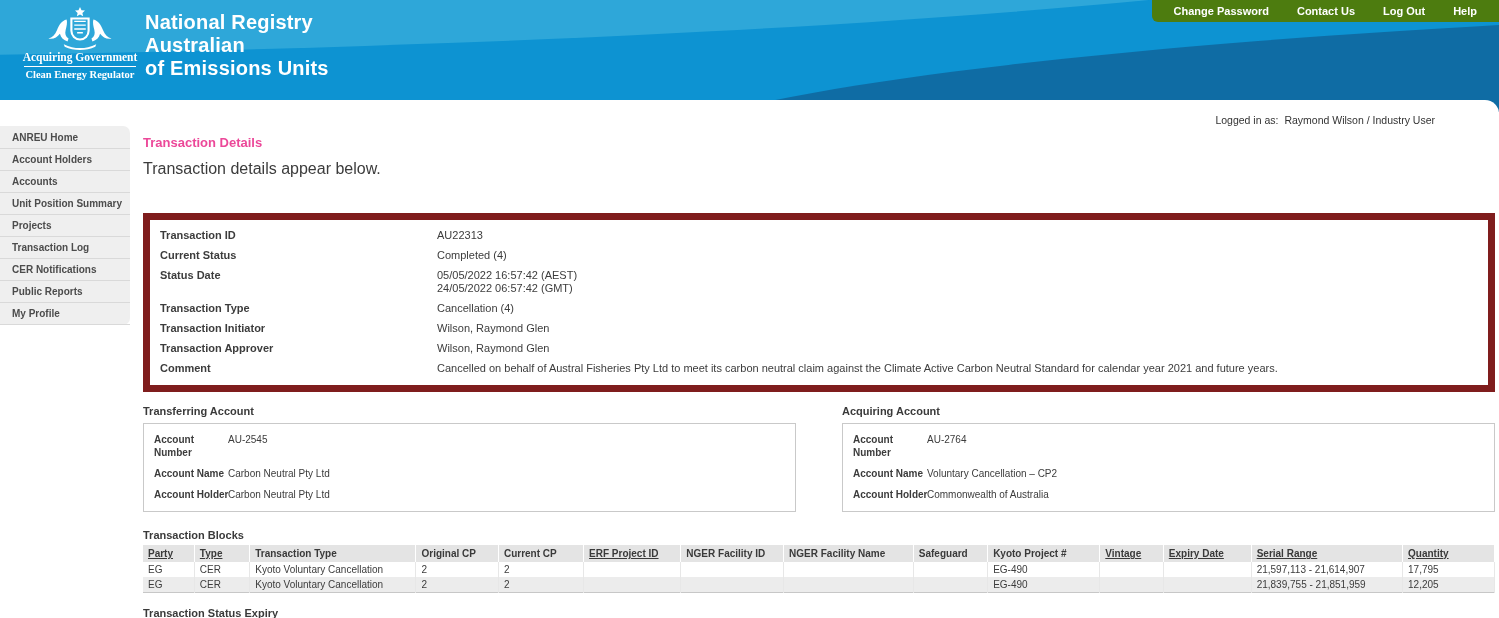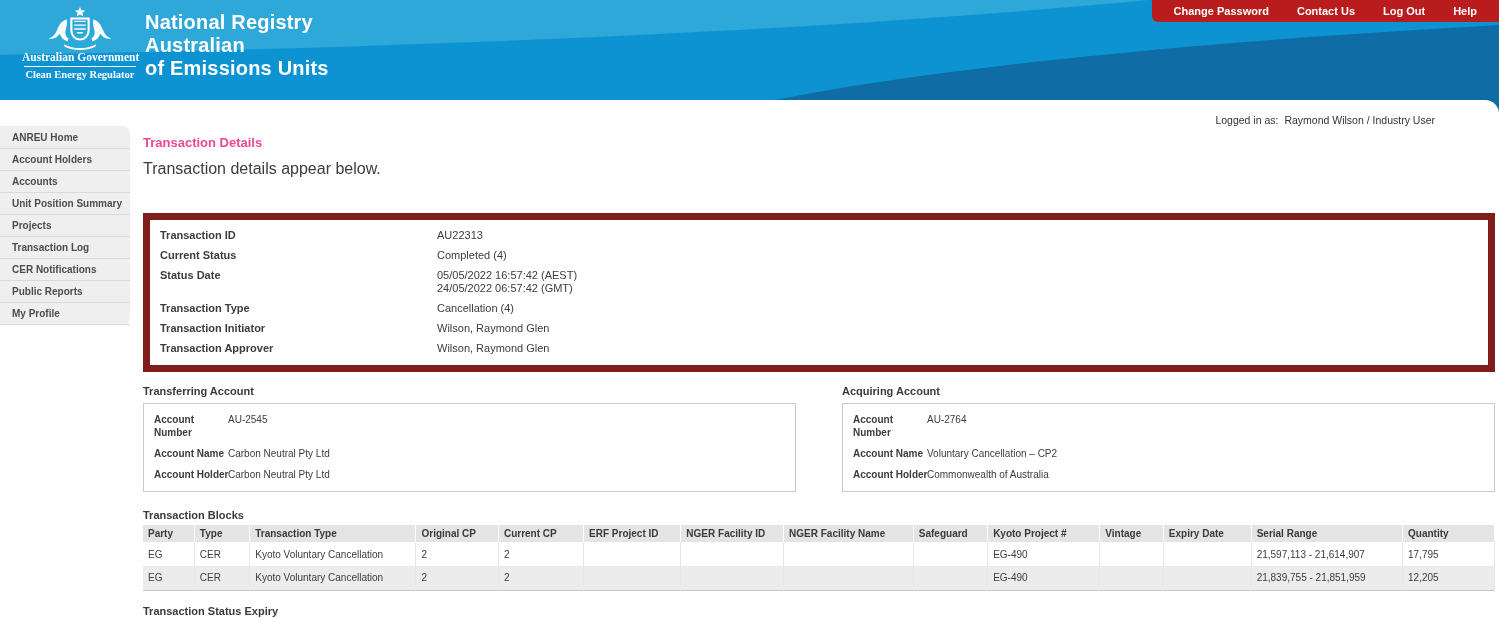--- a/index.html
+++ b/index.html
@@ -5,21 +5,21 @@
   * { margin:0; padding:0; box-sizing:border-box; }
   html,body { width:1499px; height:618px; overflow:hidden; background:#fff;
               font-family:"Liberation Sans", sans-serif; color:#3c3c3c; }
 
   
   .header { position:relative; height:112px; background:#0d93d2; overflow:hidden; }
   .sw-light { position:absolute; left:-2400px; top:-258px; width:4000px; height:316px;
               background:#2ea7d9; border-radius:50%; }
   .sw-dark  { position:absolute; left:600px; top:2px; width:3600px; height:344px;
               background:#0f6ca4; border-radius:50%; }
-  .topnav { position:absolute; top:0; right:0; height:22px; background:#b91c1c;
+  .topnav { position:absolute; top:0; right:0; height:22px; background:#4d7c0f;
             display:flex; align-items:center; padding:0 8px; border-radius:0 0 0 6px;text-align:right; }
   .topnav a { color:#fff; font-size:11px; font-weight:bold; text-decoration:none;
               padding:0 14px; cursor:pointer; white-space:nowrap; }
   .logo { position:absolute; left:22px; top:6px; width:116px; text-align:center; color:#fff; }
   .logo .crest { display:block; margin:0 auto; }
   .logo .l1 { font-family:"Liberation Serif", serif; font-weight:bold; font-size:11.5px; margin-top:1px; white-space:nowrap; }
   .logo .rule { border-top:1px solid #fff; margin:3px 2px 2px; }
   .logo .l2 { font-family:"Liberation Serif", serif; font-weight:bold; font-size:10.5px; white-space:nowrap; }
   .app-title { position:absolute; left:145px; top:11px; color:#fff; font-weight:bold;
                font-size:20px; line-height:23px; letter-spacing:0.2px; }
@@ -55,23 +55,23 @@
   .acct-row:last-child { margin-bottom:0; }
   .acct-label { width:66px; flex:0 0 66px; margin-right:8px; font-weight:bold; white-space:nowrap; }
   .acct-label.wrap2 { white-space:normal; width:48px; flex:0 0 48px; margin-right:26px; }
 
   .blocks-title { margin-top:17px; }
   table { border-collapse:collapse; width:100%; table-layout:fixed; }
   .tb { margin-top:4px; border-bottom:1px solid #c7c7c7; }
   .tb th { background:#e4e4e4; font-size:10px; font-weight:bold; text-align:left;
            padding:3px 5px; border-right:1px solid #fff; color:#3a3a3a; white-space:nowrap; overflow:hidden; }
   .tb td { font-size:10px; padding:2px 5px; border-right:1px solid #e7e7e7;
-           white-space:nowrap; overflow:hidden; height:24px; }
+           white-space:nowrap; overflow:hidden; height:15px; }
   .tb tr.r1 td { background:#ececec; }
-  th .sort { cursor:pointer;text-align:right; }
+  th .sort { text-decoration:underline; cursor:pointer;text-align:right; }
 
   .hist-title { margin-top:14px; }
   .th2 { margin-top:6px; }
   .th2 th { background:#e4e4e4; font-size:10px; font-weight:bold; text-align:left;
             padding:3px 6px; border-right:1px solid #fff; color:#3a3a3a; }
 </style>
 </head>
 <body>
 
 <div class="header">
@@ -89,21 +89,21 @@
     <svg class="crest" width="96" height="44" viewBox="0 0 100 46">
       <g fill="#ffffff">
         <path d="M50 1 l1.6 3.4 3.6.4 -2.7 2.4 .8 3.6 -3.3-1.9 -3.3 1.9 .8-3.6 -2.7-2.4 3.6-.4 z"></path>
         <path d="M41 13 h18 v13 a9 9 0 0 1 -9 9 a9 9 0 0 1 -9 -9 z" fill="none" stroke="#fff" stroke-width="2.2"></path>
         <path d="M44 16 h12 M44 20 h12 M44 24 h12 M47 28 h6" stroke="#fff" stroke-width="1.4"></path>
         <path d="M36 14 c-5 1 -8 6 -10 11 c-2 5 -5 8 -9 9 c5 1 9 -1 12 -5 c1 4 4 7 8 8 l1 -3 c-3 -2 -4 -5 -3 -9 c1 -4 2 -8 1 -11 z"></path>
         <path d="M64 14 c5 1 8 6 10 11 c2 5 5 8 9 9 c-5 1 -9 -1 -12 -5 c-1 4 -4 7 -8 8 l-1 -3 c3 -2 4 -5 3 -9 c-1 -4 -2 -8 -1 -11 z"></path>
         <path d="M33 40 c6 3 11 4 17 4 c6 0 11 -1 17 -4 l-1 2.6 c-5 2.4 -10 3.4 -16 3.4 c-6 0 -11 -1 -16 -3.4 z"></path>
       </g>
     </svg>
-    <div class="l1">Australian Government</div>
+    <div class="l1">Acquiring Government</div>
     <div class="rule"></div>
     <div class="l2">Clean Energy Regulator</div>
   </div>
 
   <div class="app-title">
     <div>National Registry</div>
     <div>Australian</div>
     <div>of Emissions Units</div>
   </div>
 </div>
@@ -151,20 +151,24 @@
         <div class="dlabel">Transaction Type</div>
         <div class="dvalue">Cancellation (4)</div>
       </div>
       <div class="drow">
         <div class="dlabel">Transaction Initiator</div>
         <div class="dvalue">Wilson, Raymond Glen</div>
       </div>
       <div class="drow">
         <div class="dlabel">Transaction Approver</div>
         <div class="dvalue">Wilson, Raymond Glen</div>
+      </div>
+      <div class="drow">
+        <div class="dlabel">Comment</div>
+        <div class="dvalue">Cancelled on behalf of Austral Fisheries Pty Ltd to meet its carbon neutral claim against the Climate Active Carbon Neutral Standard for calendar year 2021 and future years.</div>
       </div>
     </div>
 
     <div class="acct-wrap">
       <div class="acct-col">
         <div class="sec-title">Transferring Account</div>
         <div class="acct-box">
           <div class="acct-row">
             <div class="acct-label wrap2">Account Number</div>
             <div>AU-2545</div>

